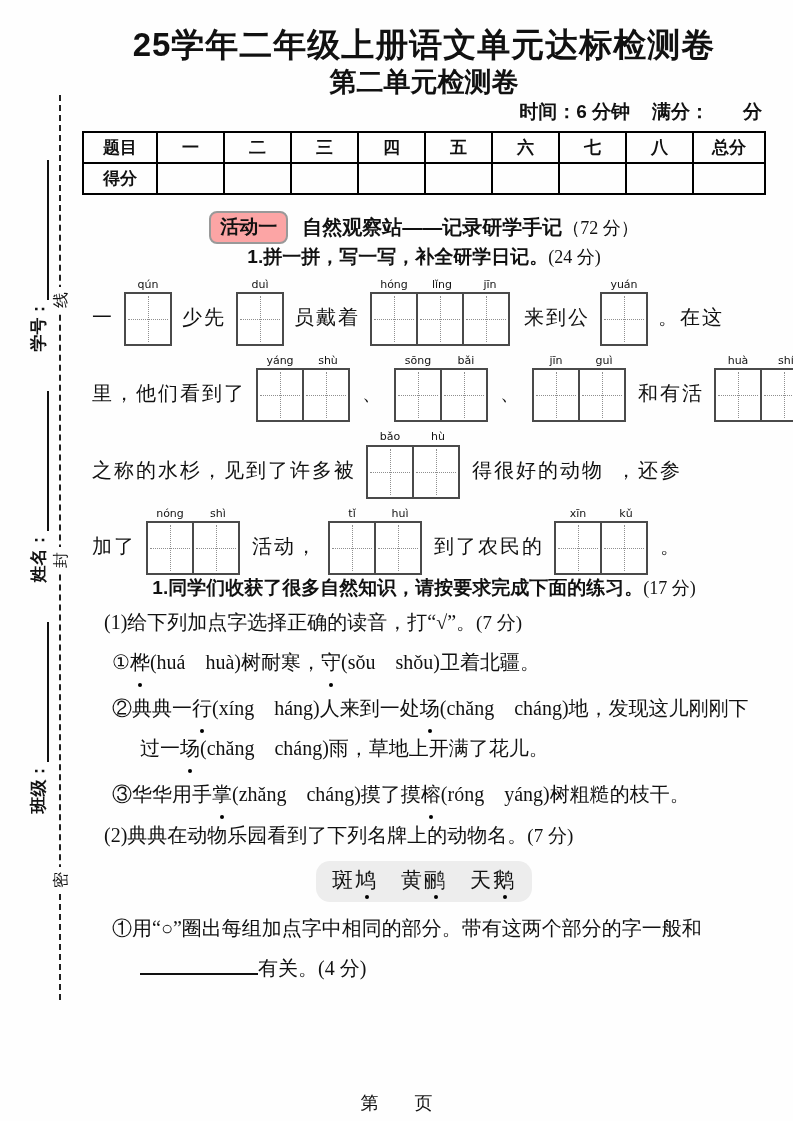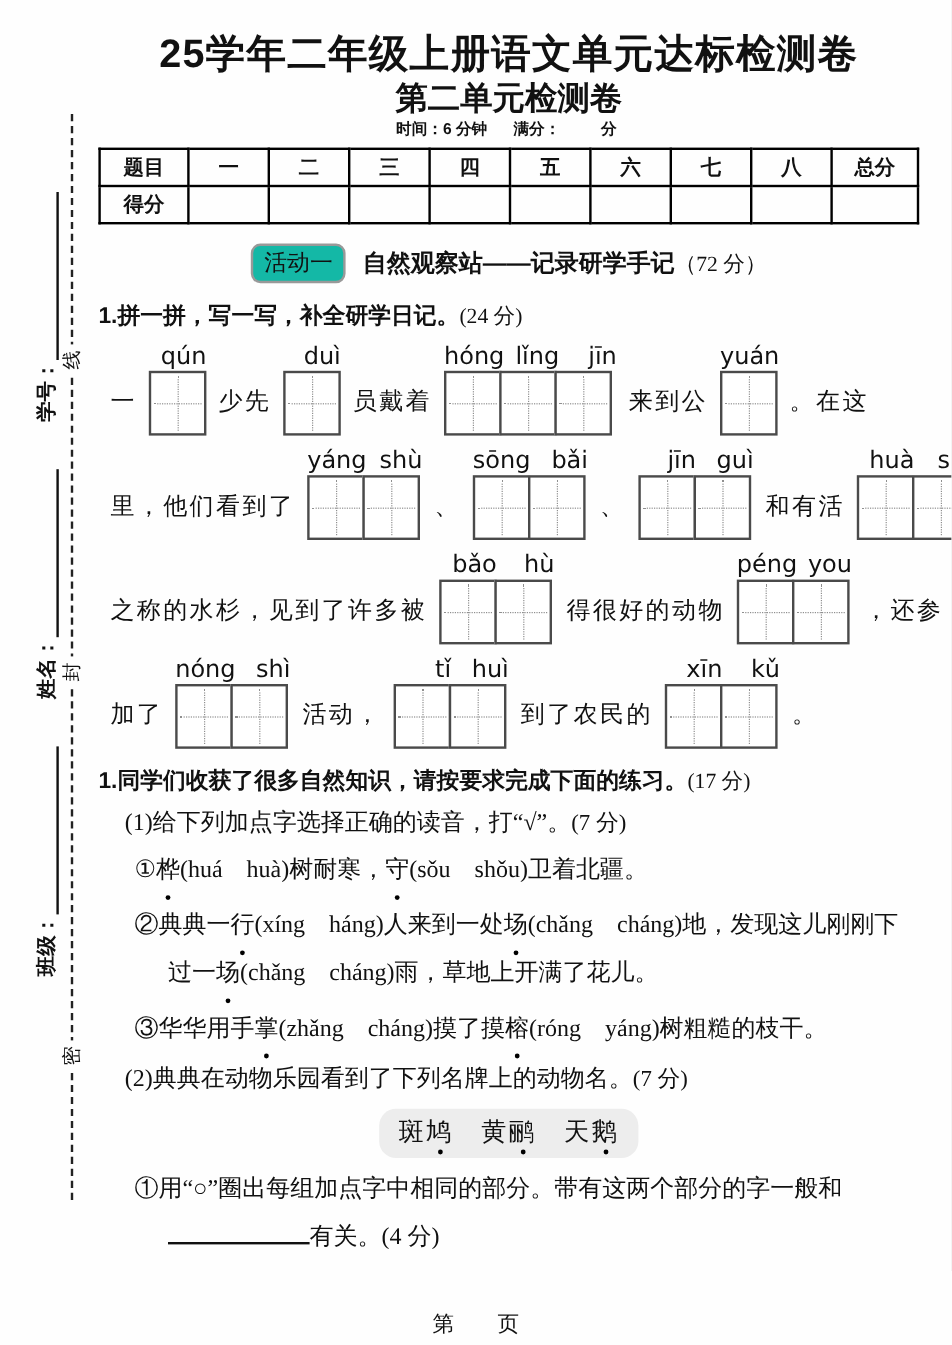--- a/index.html
+++ b/index.html
@@ -31,55 +31,55 @@
   .content{position:absolute; left:82px; top:0; width:684px;}
   .title{
     margin:26px 0 0; text-align:center; font-size:33px; font-weight:bold; line-height:1.15;
     font-family:"Liberation Sans", sans-serif; letter-spacing:1px;
   }
   .subtitle{
     margin:3px 0 0; text-align:center; font-size:27px; font-weight:bold; line-height:1.15;
     font-family:"Liberation Sans", sans-serif;
   }
   .meta{
-    margin-top:1px; text-align:center; padding-right:4px;
-    font-family:"Liberation Sans", sans-serif; font-size:13px; font-weight:bold;
+    margin-top:1px; text-align:right; padding-right:4px;
+    font-family:"Liberation Sans", sans-serif; font-size:19px; font-weight:bold;
   }
   .meta .gap{display:inline-block; width:22px;}
   .score-blank{display:inline-block; width:34px;}
   
   .score-table{
     margin-top:6px; width:100%; border-collapse:collapse;
     font-family:"Liberation Sans", sans-serif; font-size:17px; font-weight:bold;
     table-layout:fixed;
     border-radius:27px;
   }
   .score-table td{border:2px solid #000; text-align:center; height:29px; padding:0;}
   .score-table td:first-child{width:72px;}
   .score-table td:last-child{width:70px;}
   
   .banner{margin-top:16px; text-align:center; white-space:nowrap;}
   .badge{
-    display:inline-block; border:2px solid #999; border-radius:8px; background:#14b8a6;
-    padding:1px 9px 2px; font-family:"Liberation Sans", sans-serif; font-size:19px; font-weight:normal;
+    display:inline-block; border:2px solid #999; border-radius:8px; background:#fca5a5;
+    padding:1px 9px 2px; font-family:"Liberation Sans", sans-serif; font-size:19px; font-weight:bold;
     margin-right:14px; vertical-align:middle;
   }
   .banner-title{font-family:"Liberation Sans", sans-serif; font-size:20px; font-weight:bold; vertical-align:middle;}
   .banner-points{font-size:18px; vertical-align:middle;}
   
-  .q-heading{margin-top:14px; font-family:"Liberation Sans", sans-serif; font-size:19px; font-weight:bold;}
+  .q-heading{font-family:"Liberation Sans", sans-serif; font-size:19px; font-weight:bold;text-align:center;}
   .q-heading .points{font-family:"Liberation Serif", serif; font-weight:normal; font-size:18px;}
   .sub-heading{margin-top:8px; margin-left:22px; font-size:20px;}
   .sub-heading .points{font-size:19px;}
   
   .pline{display:flex; align-items:flex-end; margin-top:8px; margin-left:4px; white-space:nowrap;}
   .pline .t{font-size:20px; margin:0 6px 15px; letter-spacing:2px;}
   .box{display:inline-flex; flex-direction:column; margin:0 4px;}
   .pys{display:flex;}
-  .py{width:48px; text-align:right; font-family:"DejaVu Sans", sans-serif; font-size:20px; color:#111; line-height:1.2;}
+  .py{width:48px; text-align:center; font-family:"DejaVu Sans", sans-serif; font-size:11px; color:#111; line-height:1.2;}
   .cells{display:flex; margin-top:1px;}
   .cell{position:relative; width:44px; height:50px; border:2px solid #4a4a4a; background:#fff;}
   .cell + .cell{margin-left:-2px;}
   .cell::before{content:""; position:absolute; left:2px; right:2px; top:50%; border-top:1px dotted #8f8f8f;}
   .cell::after{content:""; position:absolute; top:2px; bottom:2px; left:50%; border-left:1px dotted #8f8f8f;}
   
   .items{margin-left:30px;}
   .item{margin-top:6px; font-size:20px; line-height:2.0; padding-left:28px; text-indent:-28px;}
   .inum{letter-spacing:0;}
   .dotted{position:relative; display:inline-block; text-indent:0;}
@@ -263,30 +263,20 @@
             <span class="pys">
               <span class="py">bǎo</span>
               <span class="py">hù</span>
             </span>
             <span class="cells">
               <span class="cell"></span>
               <span class="cell"></span>
             </span>
           </span>
           <span class="t">得很好的动物</span>
-          <span class="box">
-            <span class="pys">
-              <span class="py">péng</span>
-              <span class="py">you</span>
-            </span>
-            <span class="cells">
-              <span class="cell"></span>
-              <span class="cell"></span>
-            </span>
-          </span>
           <span class="t">，还参</span>
         </div>
         <div class="pline">
           <span class="t">加了</span>
           <span class="box">
             <span class="pys">
               <span class="py">nóng</span>
               <span class="py">shì</span>
             </span>
             <span class="cells">

